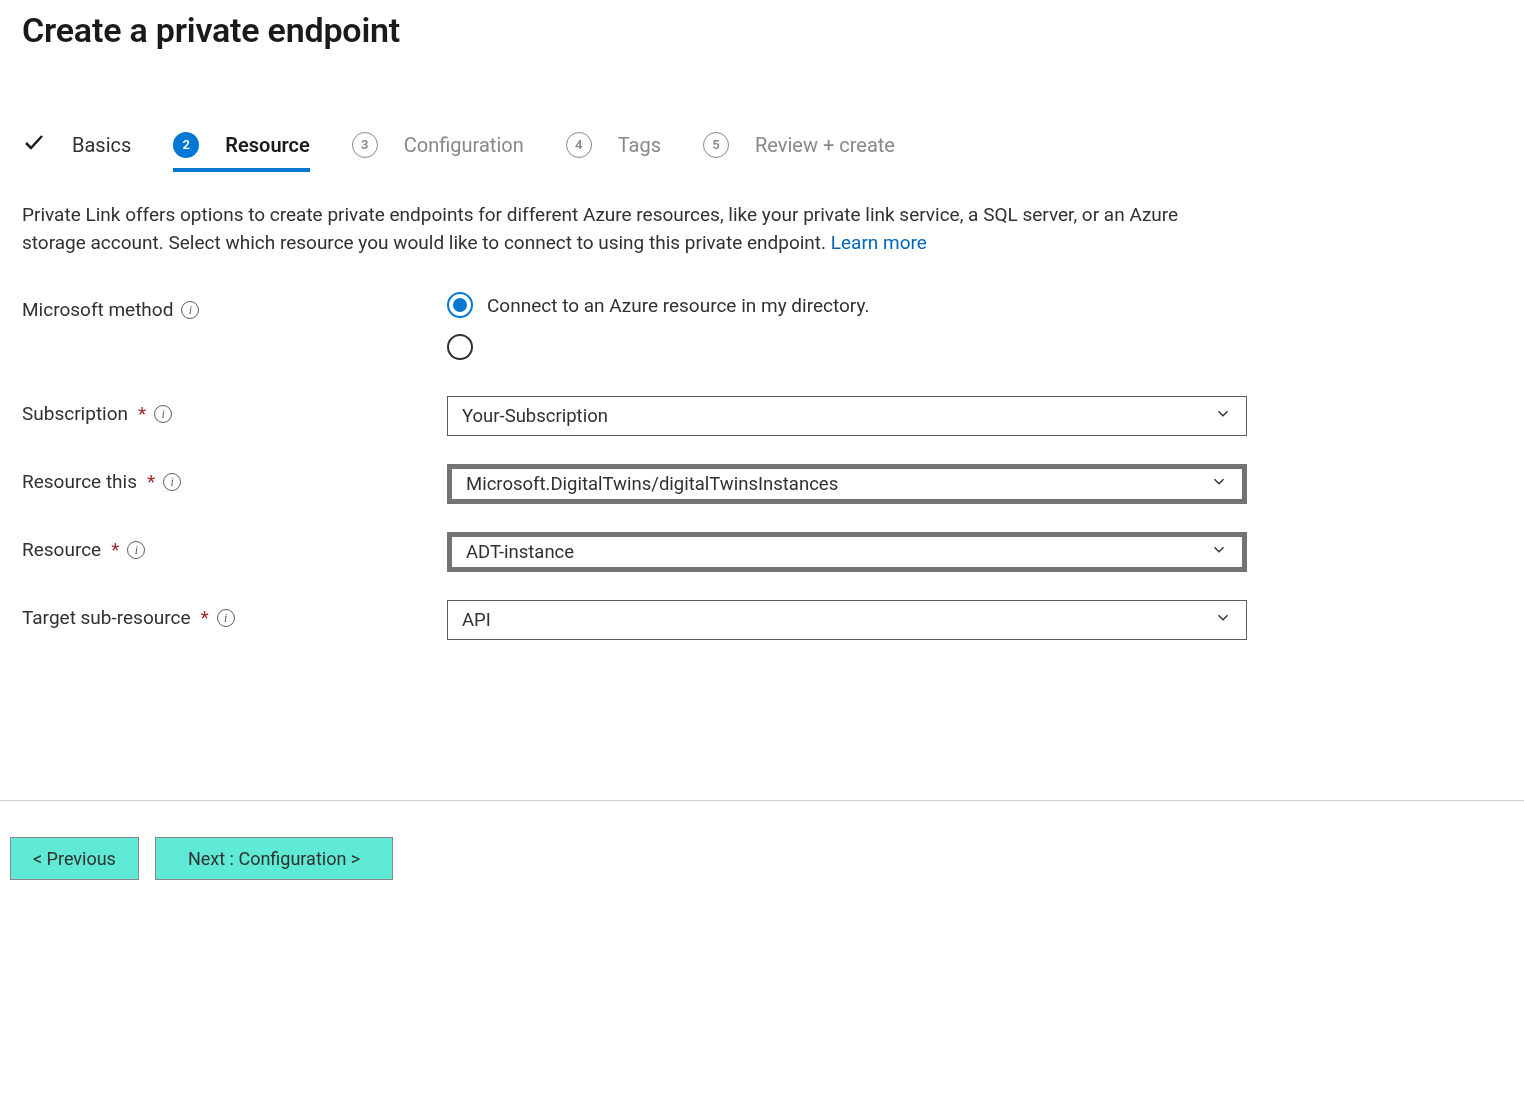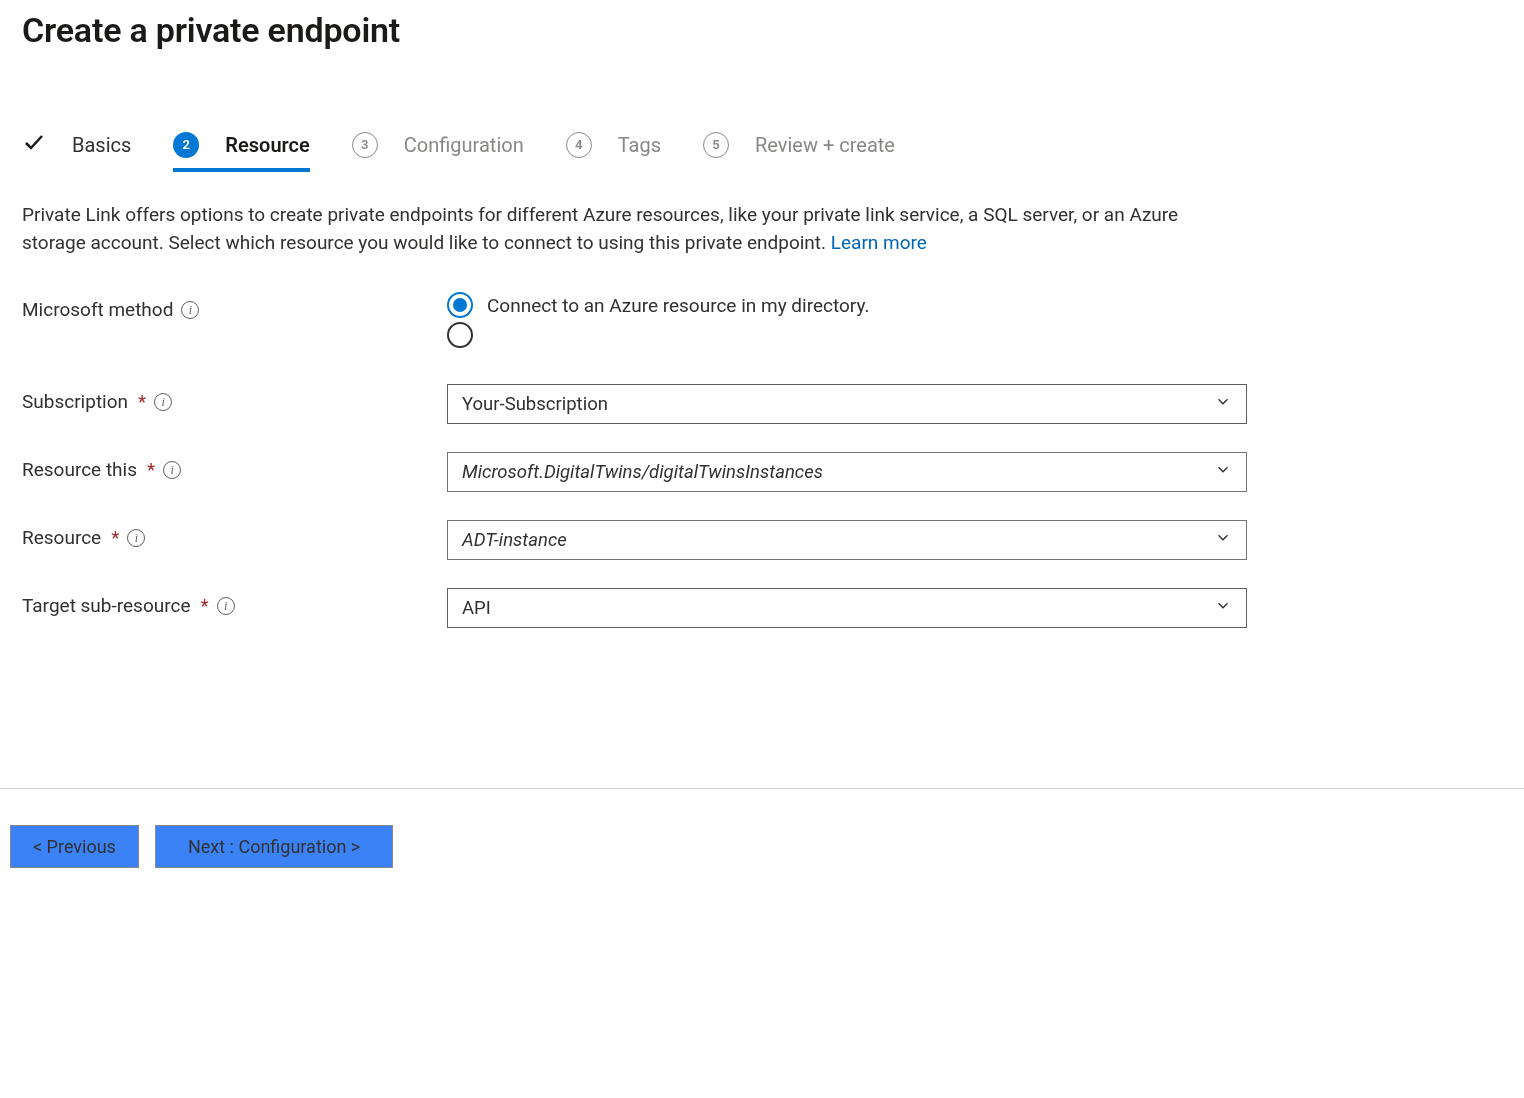--- a/index.html
+++ b/index.html
@@ -135,21 +135,21 @@
       line-height: 1;
     }
     .form-control {
       flex: 1;
       max-width: 800px;
     }
     
     .radio-group {
       display: flex;
       flex-direction: column;
-      gap: 4px;
+      gap: 16px;
     }
     .radio-option {
       display: flex;
       align-items: center;
       gap: 14px;
       font-size: 19px;
       color: #323130;
       cursor: pointer;
     }
     .radio-circle {
@@ -180,22 +180,21 @@
       height: 40px;
       display: flex;
       align-items: center;
       padding: 0 14px;
       font-size: 18.5px;
       color: #323130;
       cursor: pointer;
       background: #fff;
     }
     .dropdown.highlight {
-      border: 1px solid #737373;
-      font-style: italic;
+      border: 5px solid #737373;
     }
     .dropdown .chevron {
       position: absolute;
       right: 14px;
       top: 50%;
       transform: translateY(-50%);
     }
     .chevron svg {
       width: 18px;
       height: 18px;
@@ -209,21 +208,21 @@
       border-top: 1px solid #d2d0ce;
       margin-top: 120px;
     }
     .footer {
       padding: 36px 10px;
       display: flex;
       gap: 16px;
     }
     .btn {
       border: 1px solid #8a8886;
-      background: #3b82f6;
+      background: #5eead4;
       padding: 10px 22px;
       font-size: 18px;
       color: #323130;
       cursor: pointer;
       font-family: inherit;
     }
     .btn.wide {
       padding: 10px 32px;
     }
   </style>

